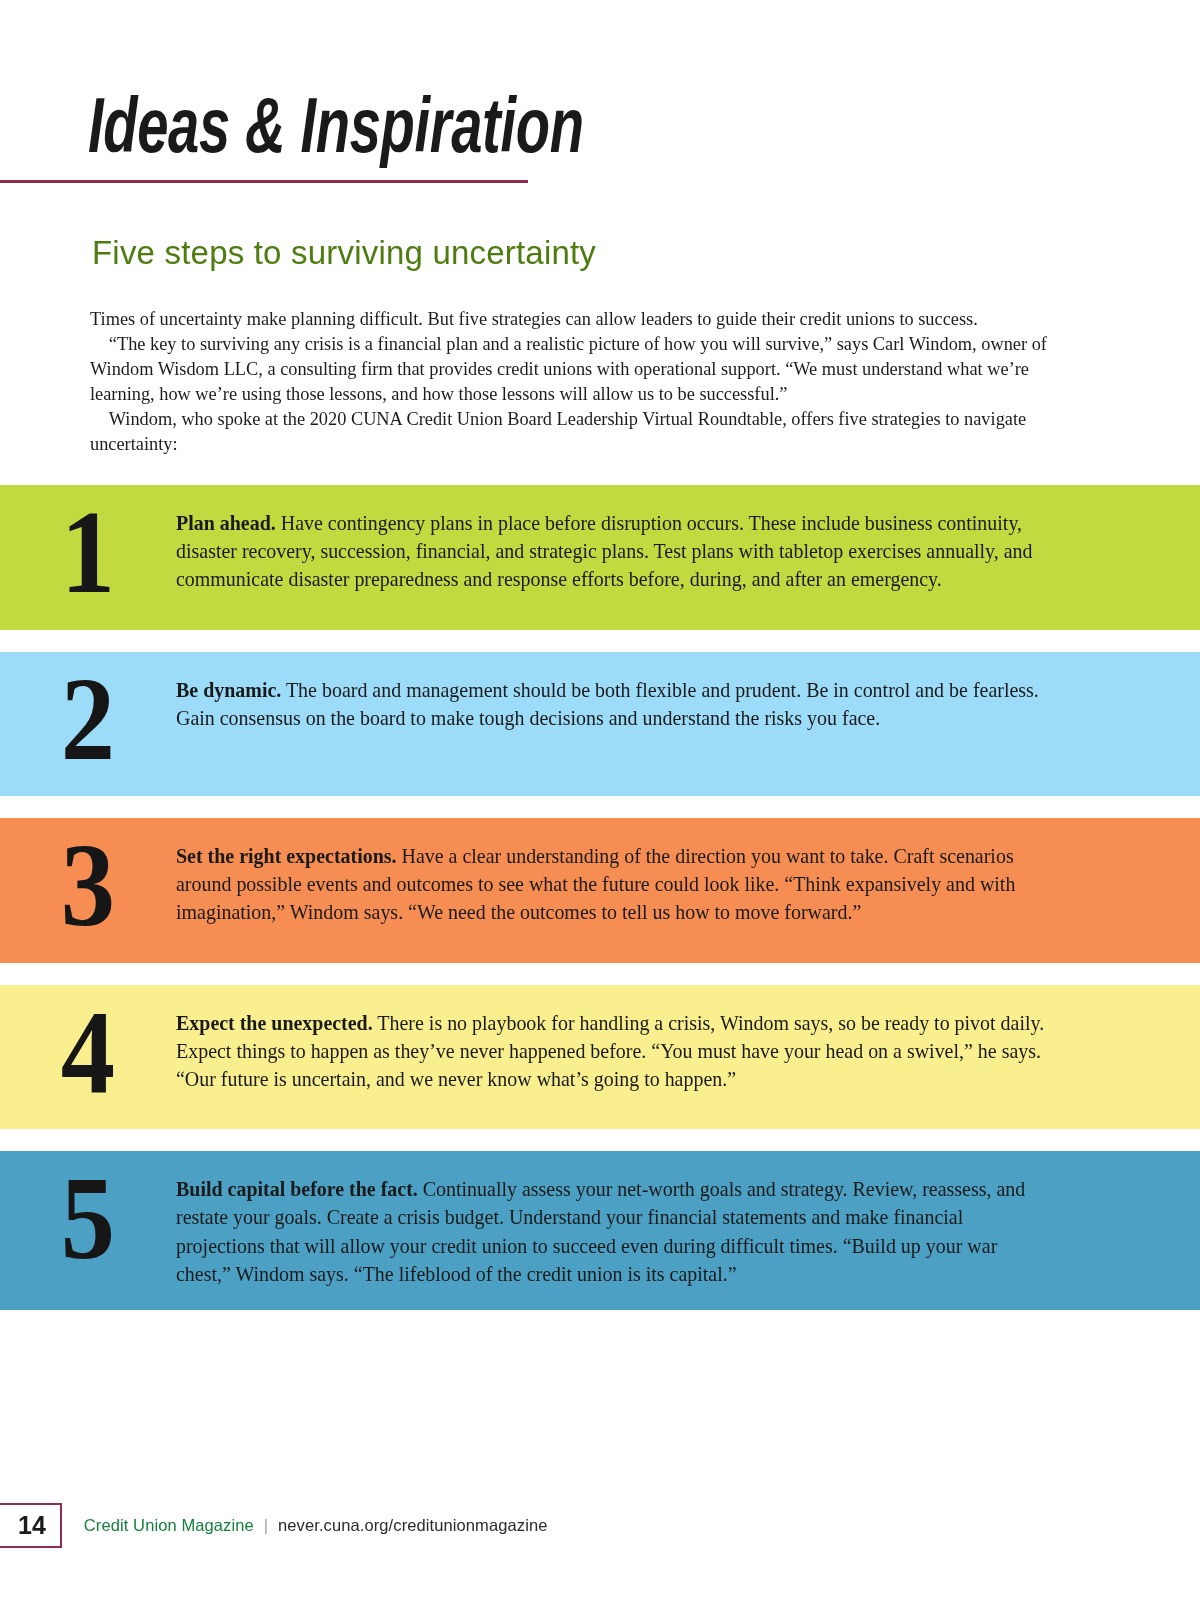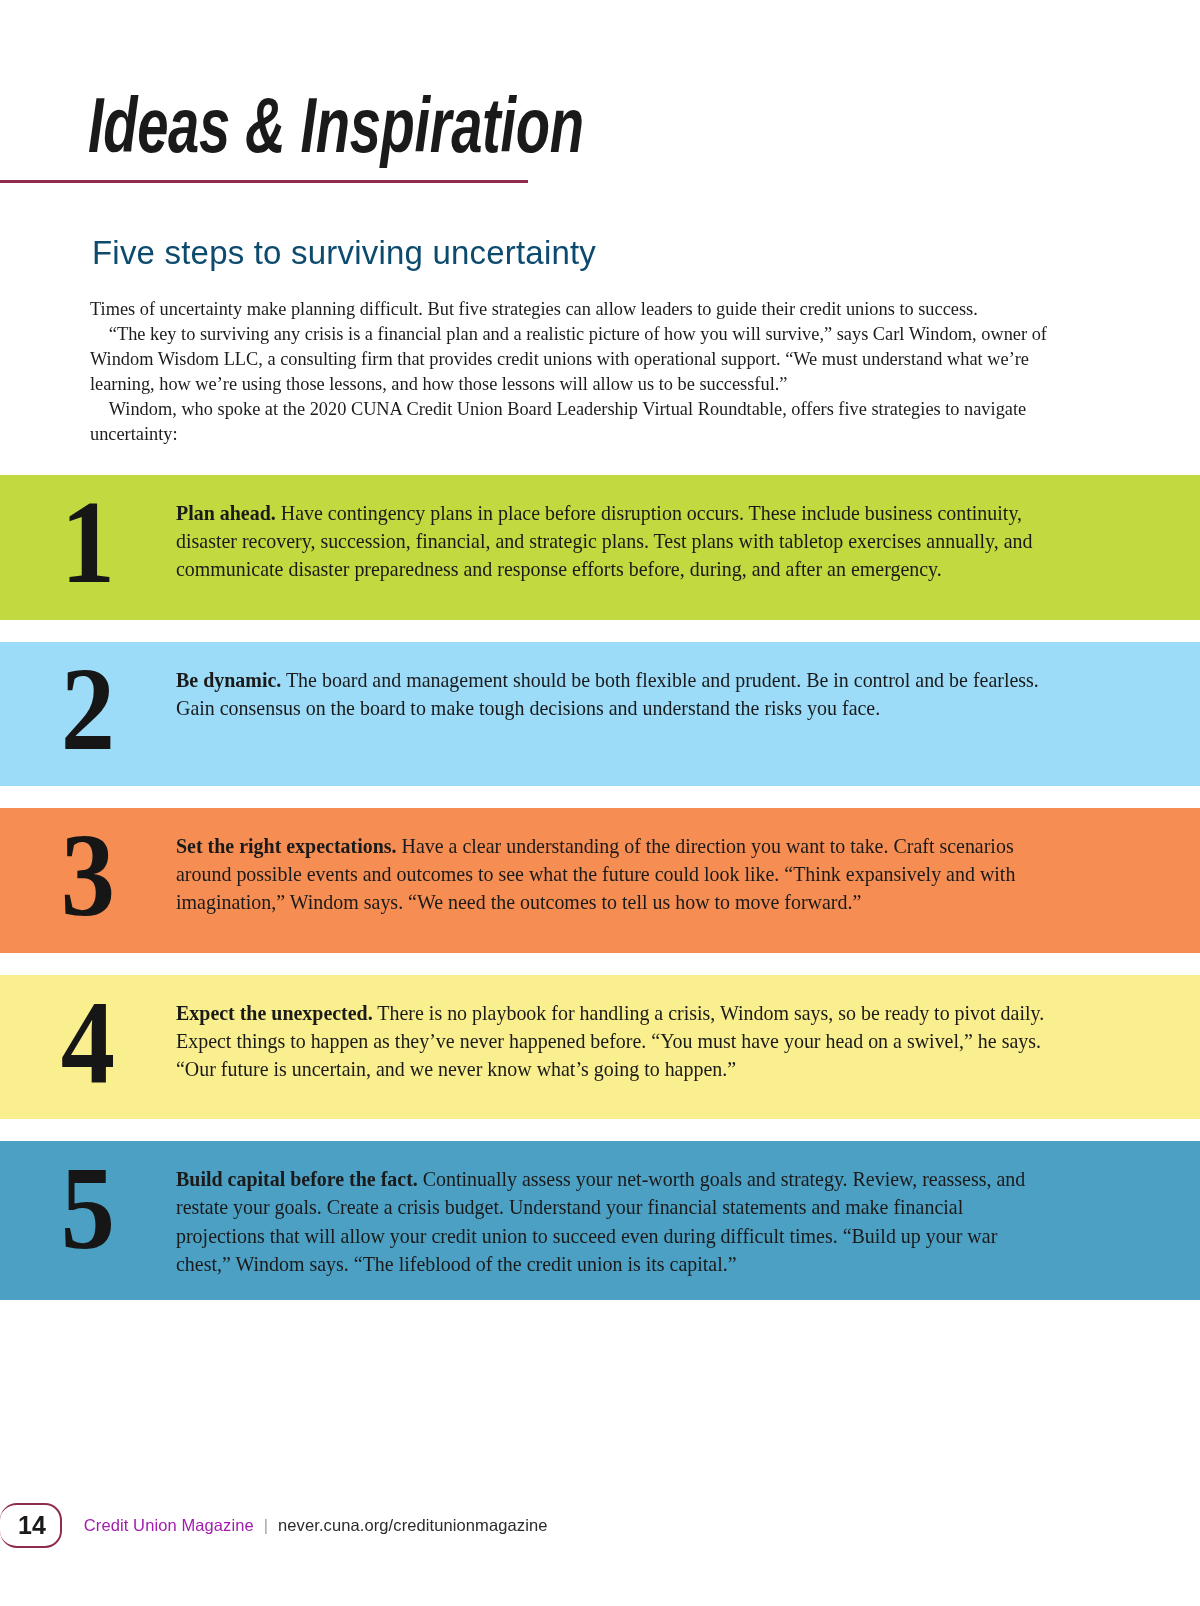--- a/index.html
+++ b/index.html
@@ -42,23 +42,23 @@
 
   
   .intro-wrap {
     padding: 52px 124px 0 90px;
   }
   .subhead {
     font-family: "Liberation Sans", sans-serif;
     font-weight: 400;
     font-size: 33px;
     line-height: 1.1;
-    color: #0c4a6e;
+    color: #4d7c0f;
     letter-spacing: 0.2px;
-    margin: 0 0 26px 2px;
+    margin: 0 0 36px 2px;
   }
   .intro-body {
     font-family: "Liberation Serif", serif;
     font-size: 19.5px;
     line-height: 1.28;
     color: #1c1c1c;
     transform: scaleX(0.94);
     transform-origin: left top;
     width: 106%;
   }
@@ -196,17 +196,17 @@
   <div class="band" style="background: rgb(76, 160, 196);">
     <div class="band-number">5</div>
     <div class="band-text">
       <b>Build capital before the fact.</b><span> Continually assess your net-worth goals and strategy. Review, reassess, and restate your goals. Create a crisis budget. Understand your financial statements and make financial projections that will allow your credit union to succeed even during difficult times. “Build up your war chest,” Windom says. “The lifeblood of the credit union is its capital.”</span>
     </div>
   </div>
 
 </div>
 
 <div class="footer">
-  <div class="folio" style="border-color: rgb(142, 43, 78); border-radius: 17px;">14</div>
-  <div class="footer-credit" style="color: #a21caf;">Credit Union Magazine</div>
+  <div class="folio" style="border-color: rgb(142, 43, 78);">14</div>
+  <div class="footer-credit" style="color: #15803d;">Credit Union Magazine</div>
   <div class="footer-sep">|</div>
   <div class="footer-url">never.cuna.org/creditunionmagazine</div>
 </div>
 
 </body></html>

